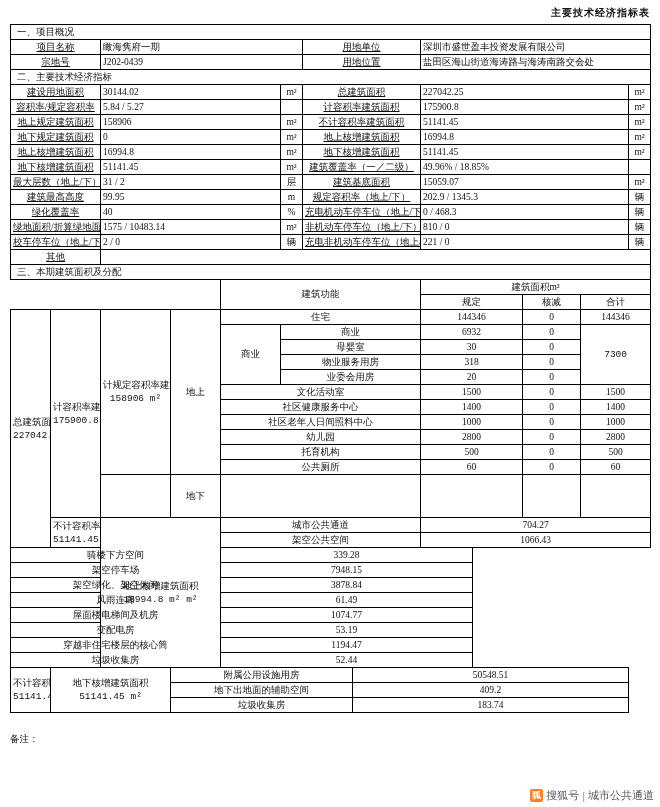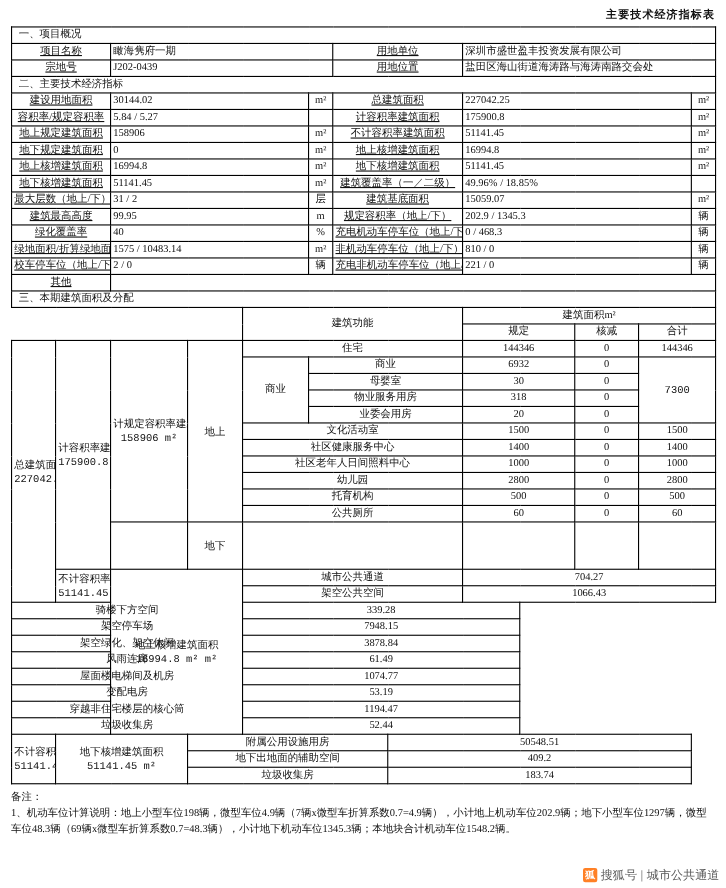--- a/index.html
+++ b/index.html
@@ -56,21 +56,21 @@
   .ctr { text-align: center; }
   .small { font-size: 8.5px; }
   .bigcell {
     text-align: center;
     vertical-align: middle;
     line-height: 14px;
     white-space: normal;
     font-family: Liberation Mono, monospace;
   }
   .notes {
-    margin-top: 5px;
+    margin-top: 19px;
     font-size: 9.5px;
     line-height: 14px;
   }
   .notes .nt-title { margin-bottom: 1px; }
   .notes p { margin: 0; }
   .watermark {
     position: absolute;
     right: 6px;
     bottom: 4px;
     display: flex;
@@ -406,21 +406,20 @@
     </tr>
     <tr>
       <td class="ctr" colspan="4">垃圾收集房</td>
       <td class="ctr" colspan="5">183.74</td>
     </tr>
   </tbody>
     </table>
 
   <div class="notes">
     <p class="nt-title">备注：</p>
-    <p>1、机动车位计算说明：地上小型车位198辆，微型车位4.9辆（7辆x微型车折算系数0.7=4.9辆），小计地上机动车位202.9辆；地下小型车位1297辆，微型车位48.3辆（69辆x微型车折算系数0.7=48.3辆），小计地下机动车位1345.3辆；本地块合计机动车位1548.2辆。</p>
   </div>
 
   <div class="watermark">
     <span class="wm-logo">狐</span>
     <span>搜狐号</span>
     <span class="wm-sep">|</span>
     <span>城市公共通道</span>
   </div>
 
 </div>

